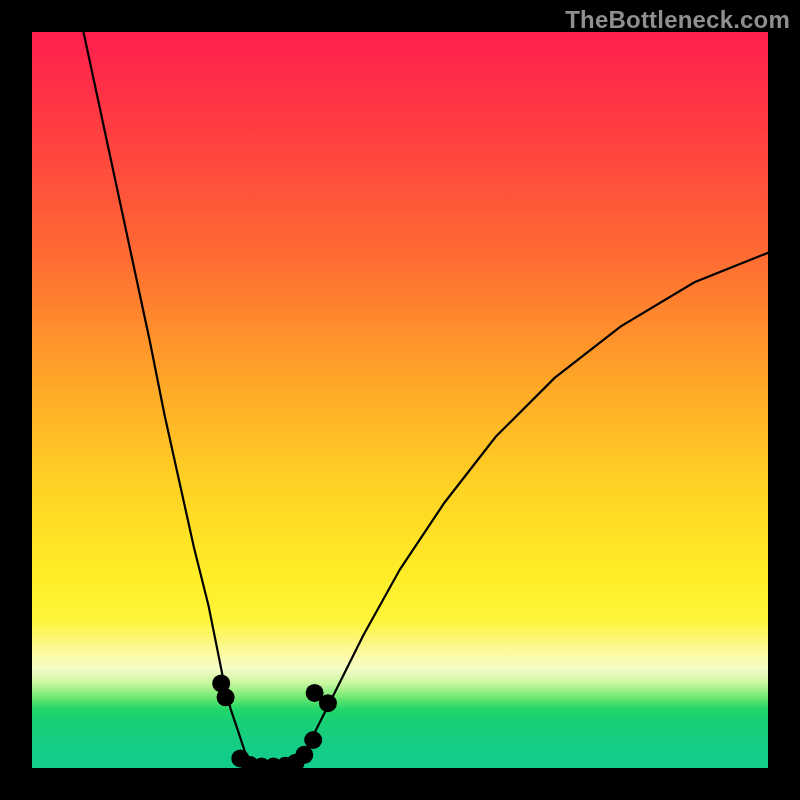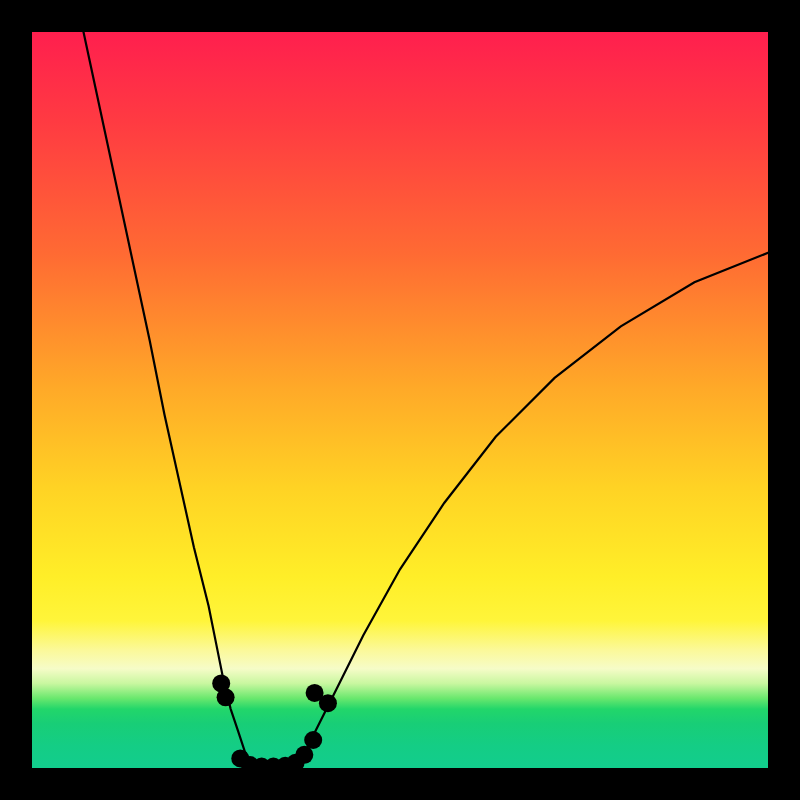--- a/index.html
+++ b/index.html
@@ -94,13 +94,14 @@
           <circle cx="253.2" cy="733.8" r="9"></circle>
           <circle cx="263.5" cy="730.8" r="9"></circle>
           <circle cx="272.3" cy="722.8" r="9"></circle>
           <circle cx="281.2" cy="708.0" r="9"></circle>
           <circle cx="282.6" cy="660.9" r="9"></circle>
           <circle cx="295.9" cy="671.2" r="9"></circle>
         </g>
     </svg>
   </div>
 
+  <div class="watermark">TheBottleneck.com</div>
 </div>
 
 </body></html>

